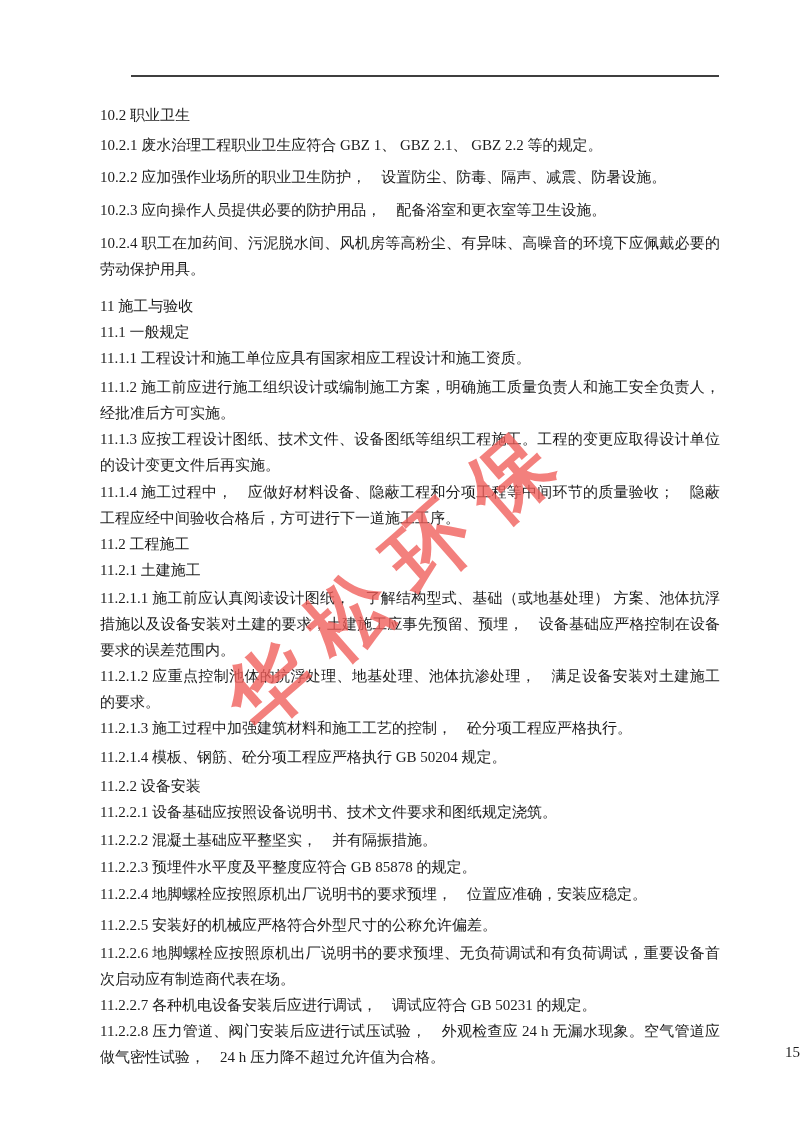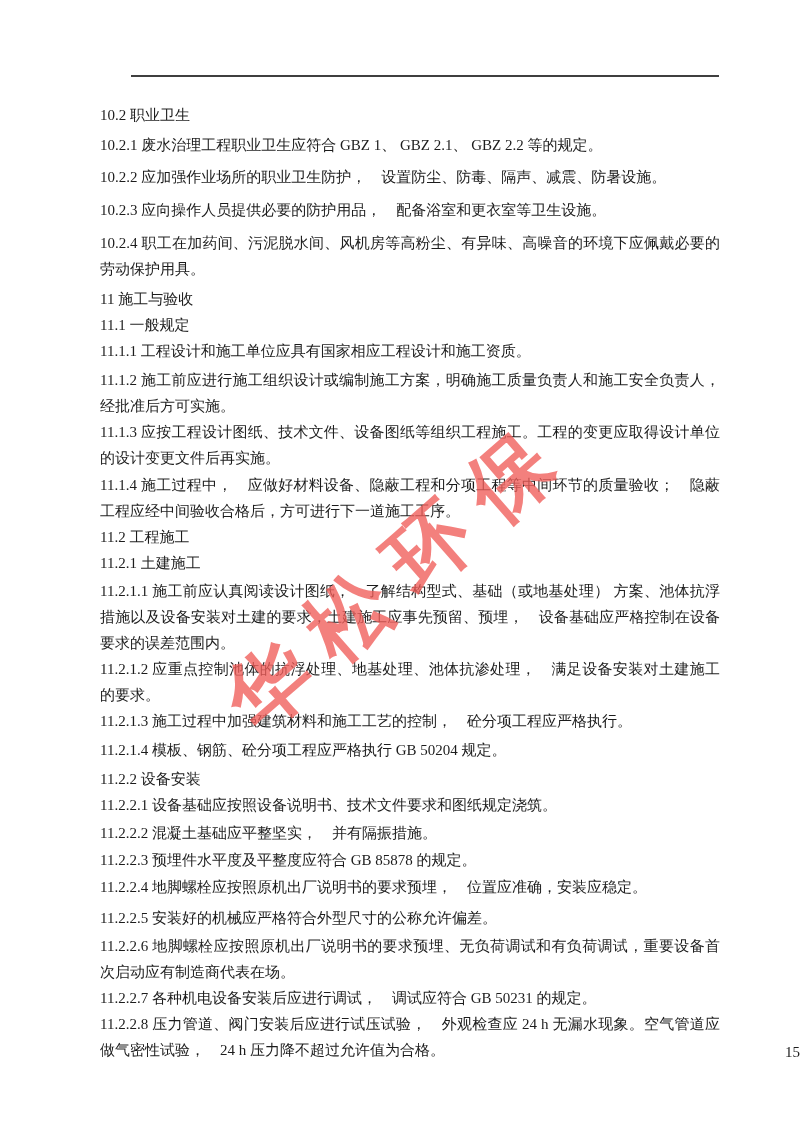--- a/index.html
+++ b/index.html
@@ -66,21 +66,21 @@
 <div class="page">
 
   <div class="header-rule"></div>
 
   <div class="content">
     <p>10.2 职业卫生</p>
     <p style="margin-top:4px">10.2.1 废水治理工程职业卫生应符合 GBZ 1、 GBZ 2.1、 GBZ 2.2 等的规定。</p>
     <p style="margin-top:6px">10.2.2  应加强作业场所的职业卫生防护，　设置防尘、防毒、隔声、减震、防暑设施。</p>
     <p style="margin-top:7px">10.2.3  应向操作人员提供必要的防护用品，　配备浴室和更衣室等卫生设施。</p>
     <p style="margin-top:7px">10.2.4 职工在加药间、污泥脱水间、风机房等高粉尘、有异味、高噪音的环境下应佩戴必要的劳动保护用具。</p>
-    <p style="margin-top:4px">11 施工与验收</p>
+    <p style="margin-top:11px">11 施工与验收</p>
     <p>11.1 一般规定</p>
     <p>11.1.1 工程设计和施工单位应具有国家相应工程设计和施工资质。</p>
     <p style="margin-top:3px">11.1.2 施工前应进行施工组织设计或编制施工方案，明确施工质量负责人和施工安全负责人，　经批准后方可实施。</p>
     <p>11.1.3 应按工程设计图纸、技术文件、设备图纸等组织工程施工。工程的变更应取得设计单位的设计变更文件后再实施。</p>
     <p style="margin-top:1px">11.1.4 施工过程中，　应做好材料设备、隐蔽工程和分项工程等中间环节的质量验收；　隐蔽工程应经中间验收合格后，方可进行下一道施工工序。</p>
     <p>11.2 工程施工</p>
     <p>11.2.1 土建施工</p>
     <p style="margin-top:2px">11.2.1.1  施工前应认真阅读设计图纸，　了解结构型式、基础（或地基处理） 方案、池体抗浮措施以及设备安装对土建的要求，土建施工应事先预留、预埋，　设备基础应严格控制在设备要求的误差范围内。</p>
     <p style="">11.2.1.2  应重点控制池体的抗浮处理、地基处理、池体抗渗处理，　满足设备安装对土建施工的要求。</p>
     <p>11.2.1.3  施工过程中加强建筑材料和施工工艺的控制，　砼分项工程应严格执行。</p>

